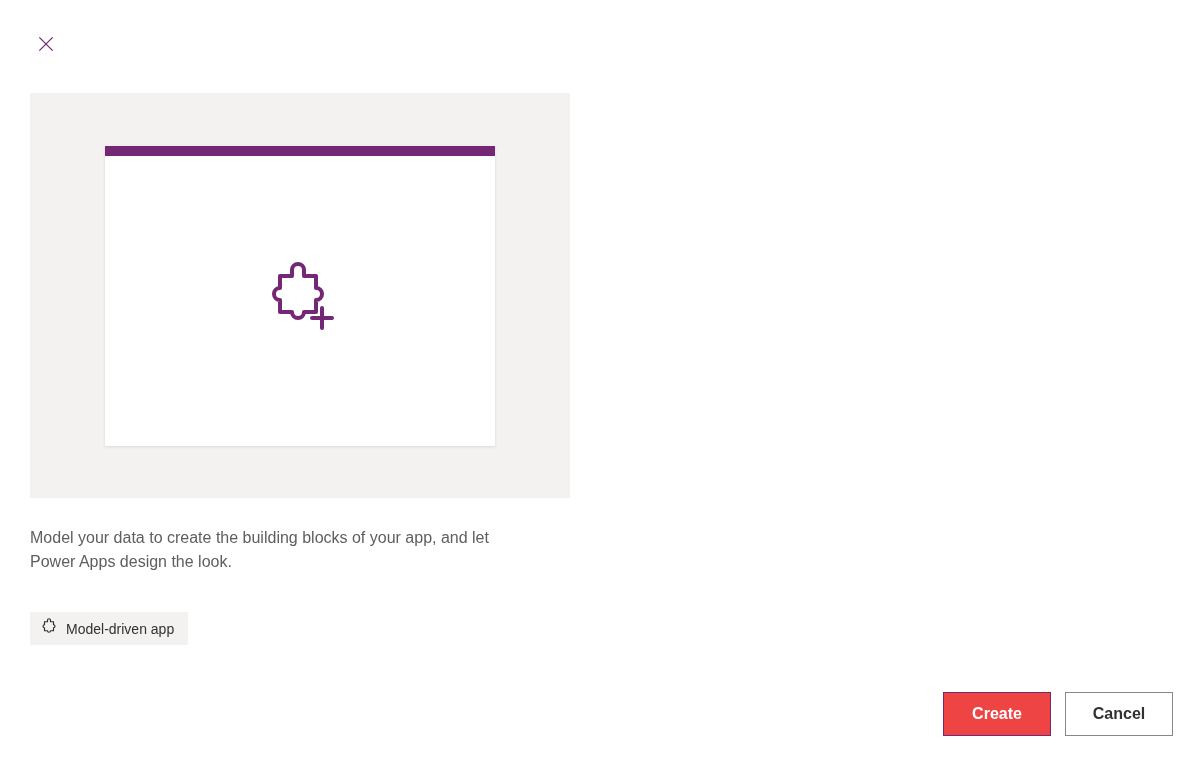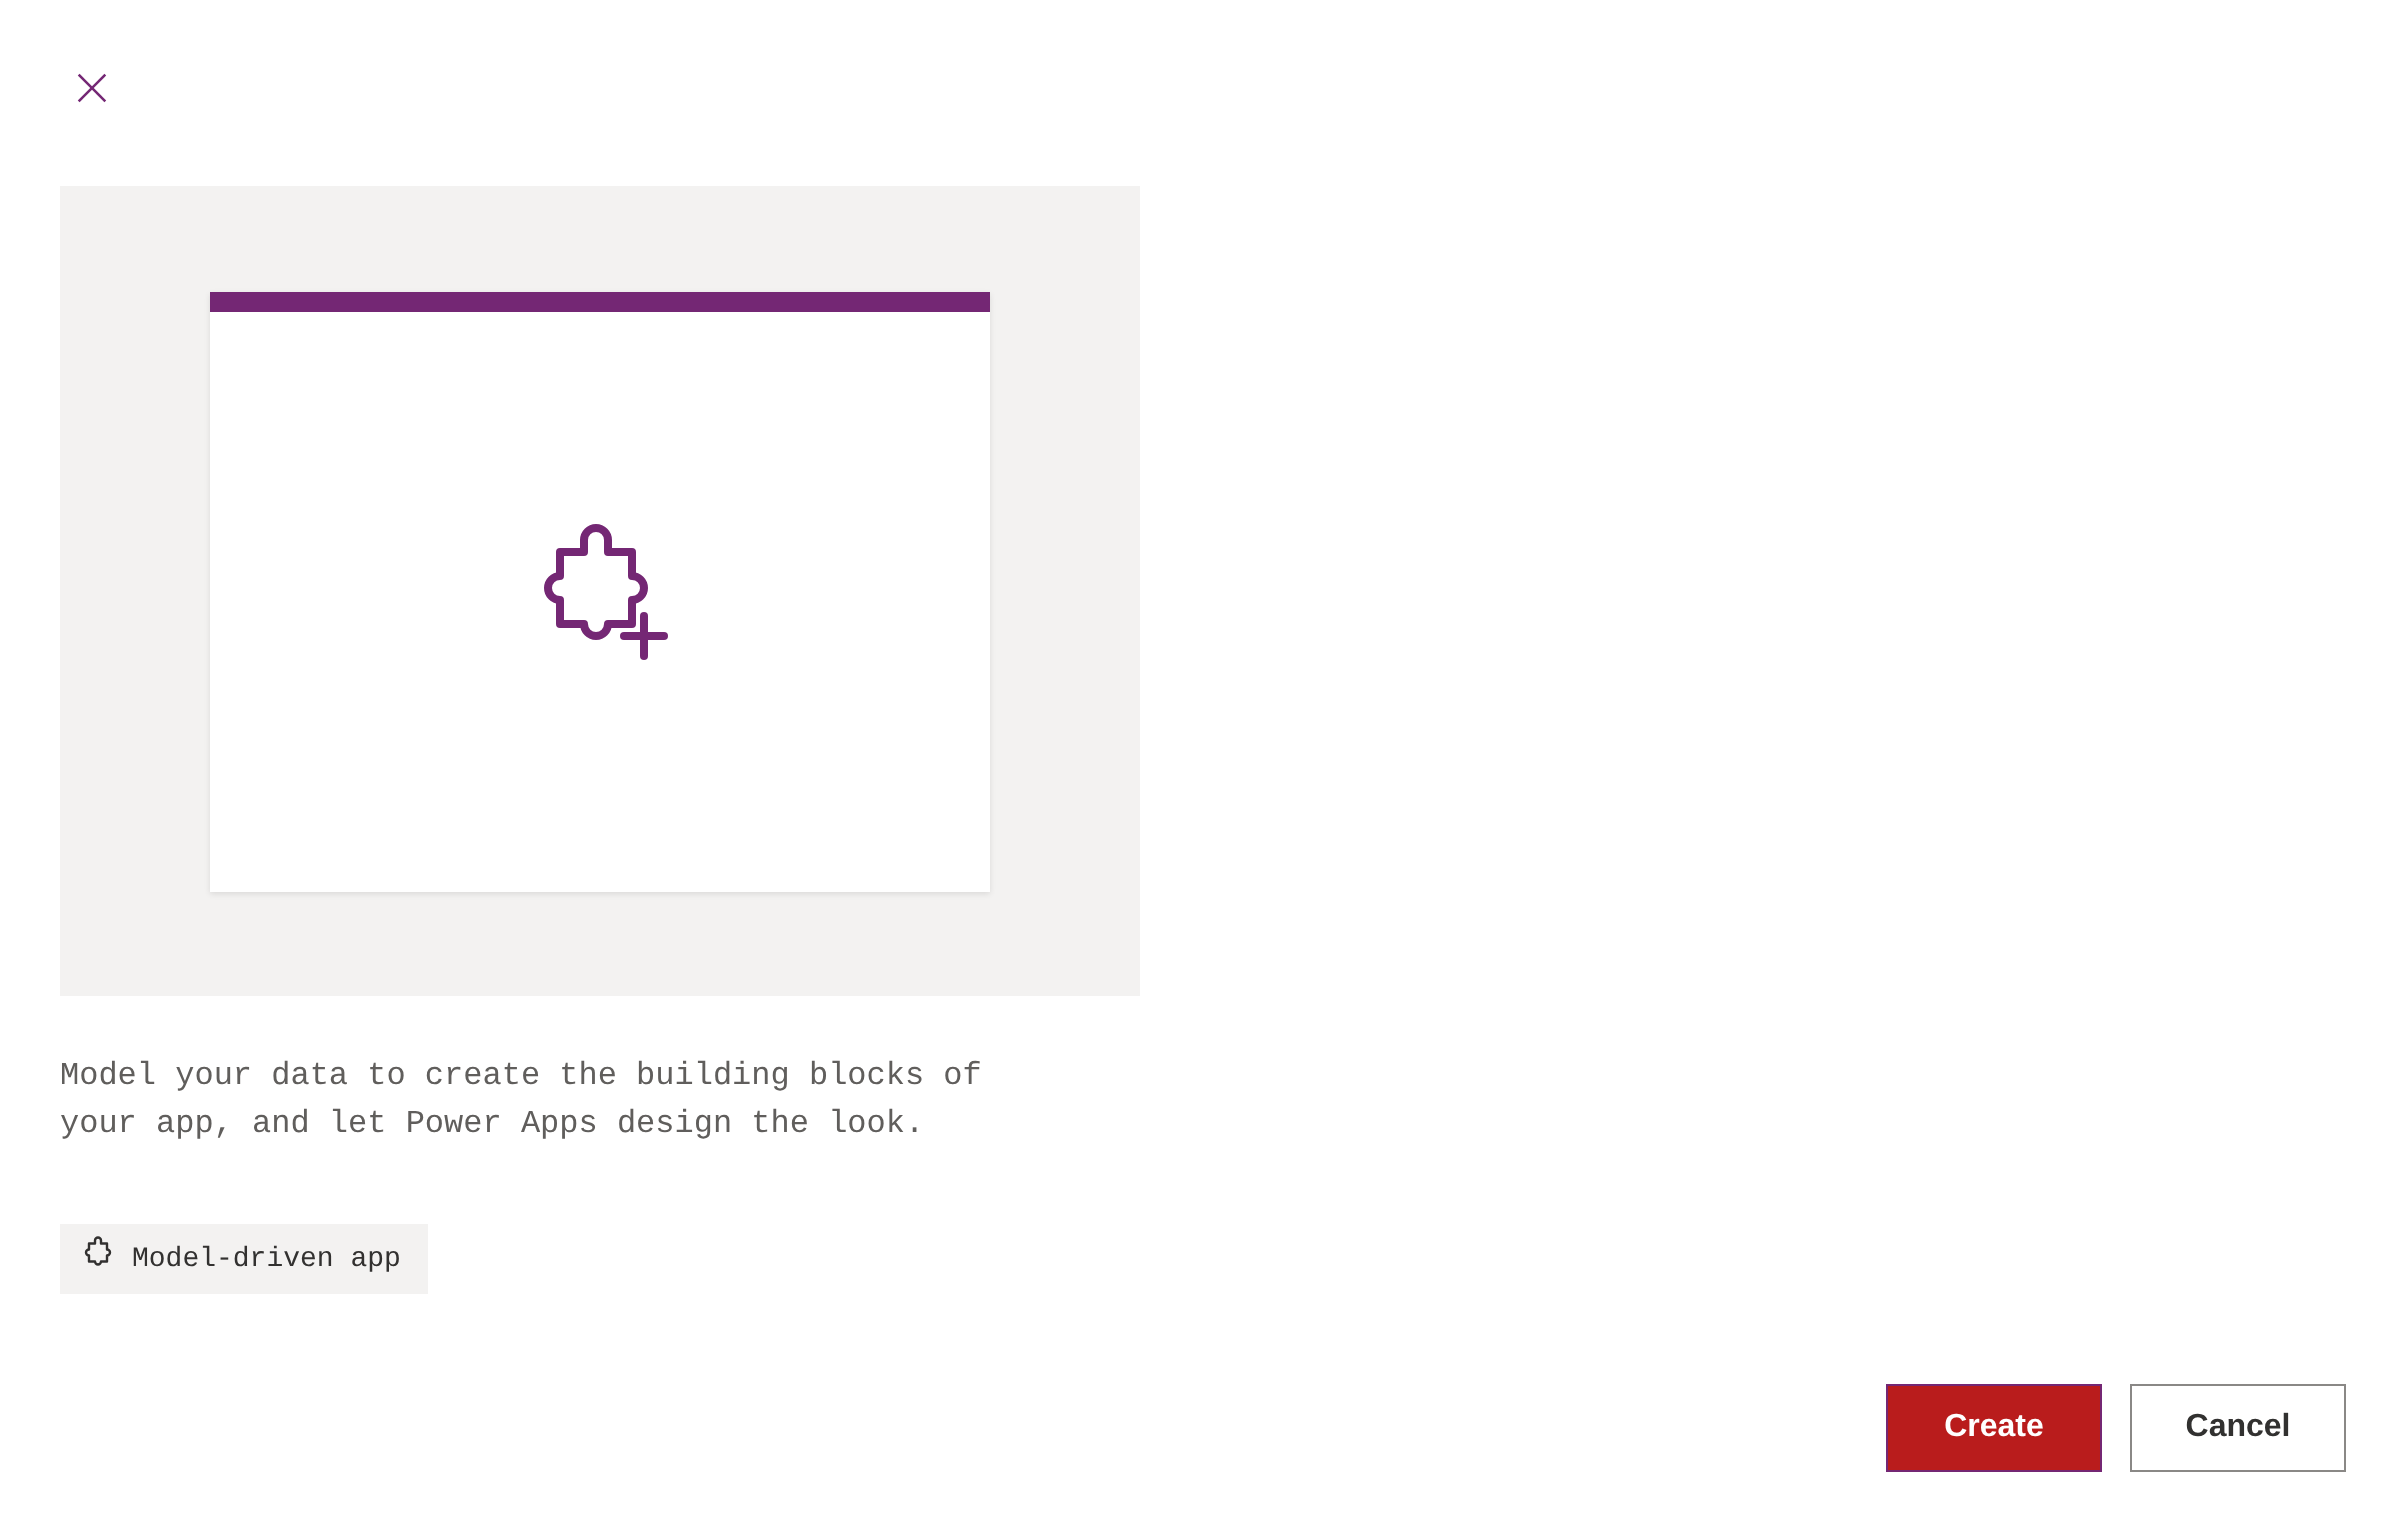--- a/index.html
+++ b/index.html
@@ -39,21 +39,20 @@
       width: 20px;
       height: 20px;
     }
     .dialog-body {
       display: flex;
       padding: 20px 30px;
       gap: 60px;
     }
     .left-panel {
       width: 540px;
-      font-family: Liberation Mono, monospace;
     }
     .preview-area {
       width: 540px;
       height: 405px;
       background: #f3f2f1;
       display: flex;
       align-items: center;
       justify-content: center;
     }
     .preview-card {
@@ -152,21 +151,21 @@
       font-weight: 600;
       border: 1px solid #8a8886;
       background: #ffffff;
       cursor: pointer;
       display: flex;
       align-items: center;
       justify-content: center;
       font-family: inherit;
     }
     .btn.primary {
-      background: #b91c1c;
+      background: #ef4444;
       color: #ffffff;
       border-color: #742774;
     }
     .btn.secondary {
       color: #323130;
     }
   </style>
 </head>
 <body>
 

